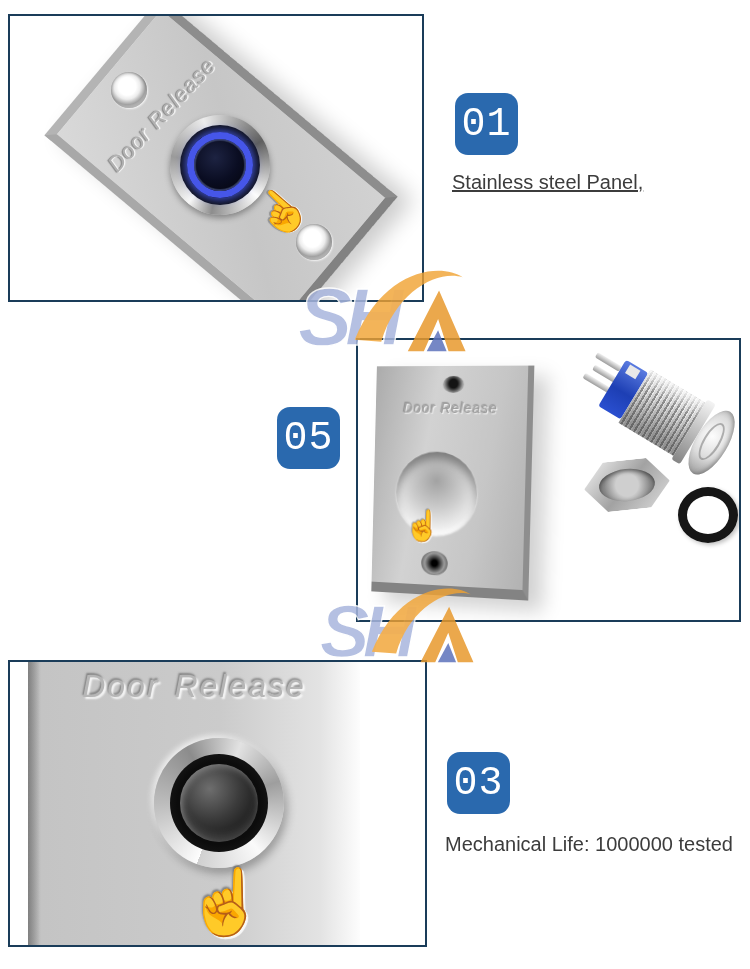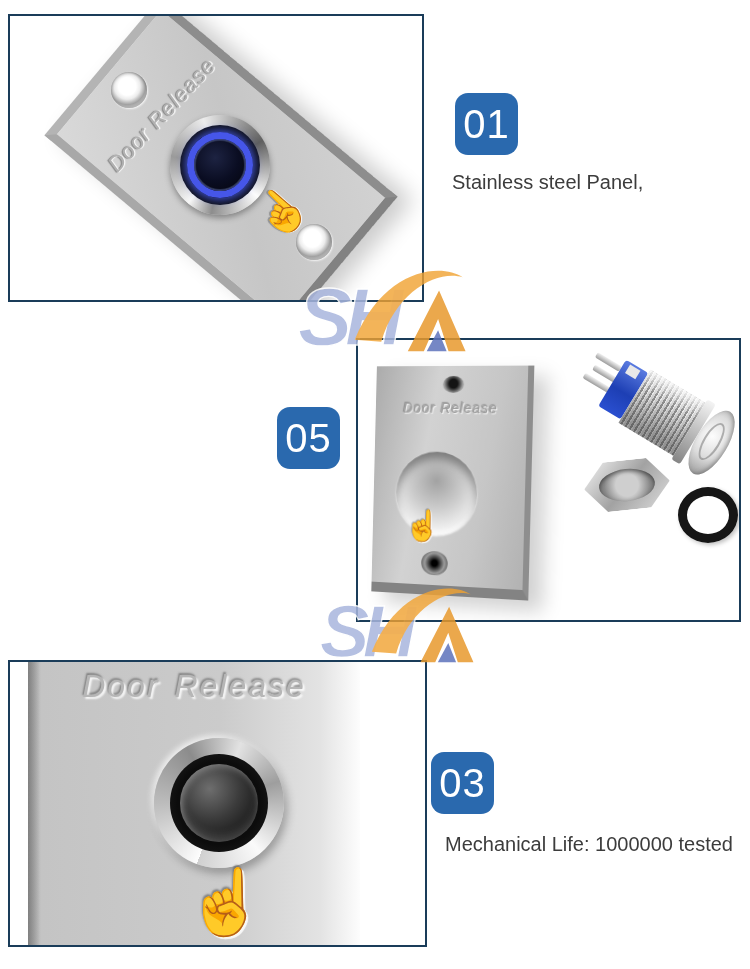--- a/index.html
+++ b/index.html
@@ -16,29 +16,29 @@
   }
   .f1 { left:8px;  top:14px;  width:416px; height:288px; }
   .f2 { left:356px; top:338px; width:385px; height:284px; }
   .f3 { left:8px;  top:660px; width:419px; height:287px; }
 
   
   .num-badge {
     position:absolute; width:63px; height:62px; border-radius:13px;
     background:#2a69ae; color:#ffffff; z-index:2;
     display:flex; align-items:center; justify-content:center;
-    font-size:40px; letter-spacing:1px;
+    font-size:40px; letter-spacing:1px;font-family:Liberation Mono, monospace;
   }
   .b1 { left:455px; top:93px; }
   .b2 { left:277px; top:407px; }
-  .b3 { left:431px; top:752px; }
+  .b3 { left:447px; top:752px; }
 
   
   .caption { position:absolute; font-size:20px; color:#3c3c3c; z-index:2; }
-  .c1 { left:452px; top:165px; line-height:34px; text-align:left; }
+  .c1 { left:452px; top:165px; line-height:34px; text-align:left;text-decoration:underline; }
   .c2 { left:40px;  top:487px; width:306px; line-height:27px; text-align:right; }
   .c3 { left:445px; top:830px; line-height:28px; text-align:right; }
 
   
   .watermark { position:absolute; z-index:6; opacity:.85; pointer-events:none; }
   .wm1 { left:296px; top:262px; width:180px; height:95px; }
   .wm2 { left:318px; top:580px; width:165px; height:88px; }
   .glyph-hand { line-height:1; }
 
   

